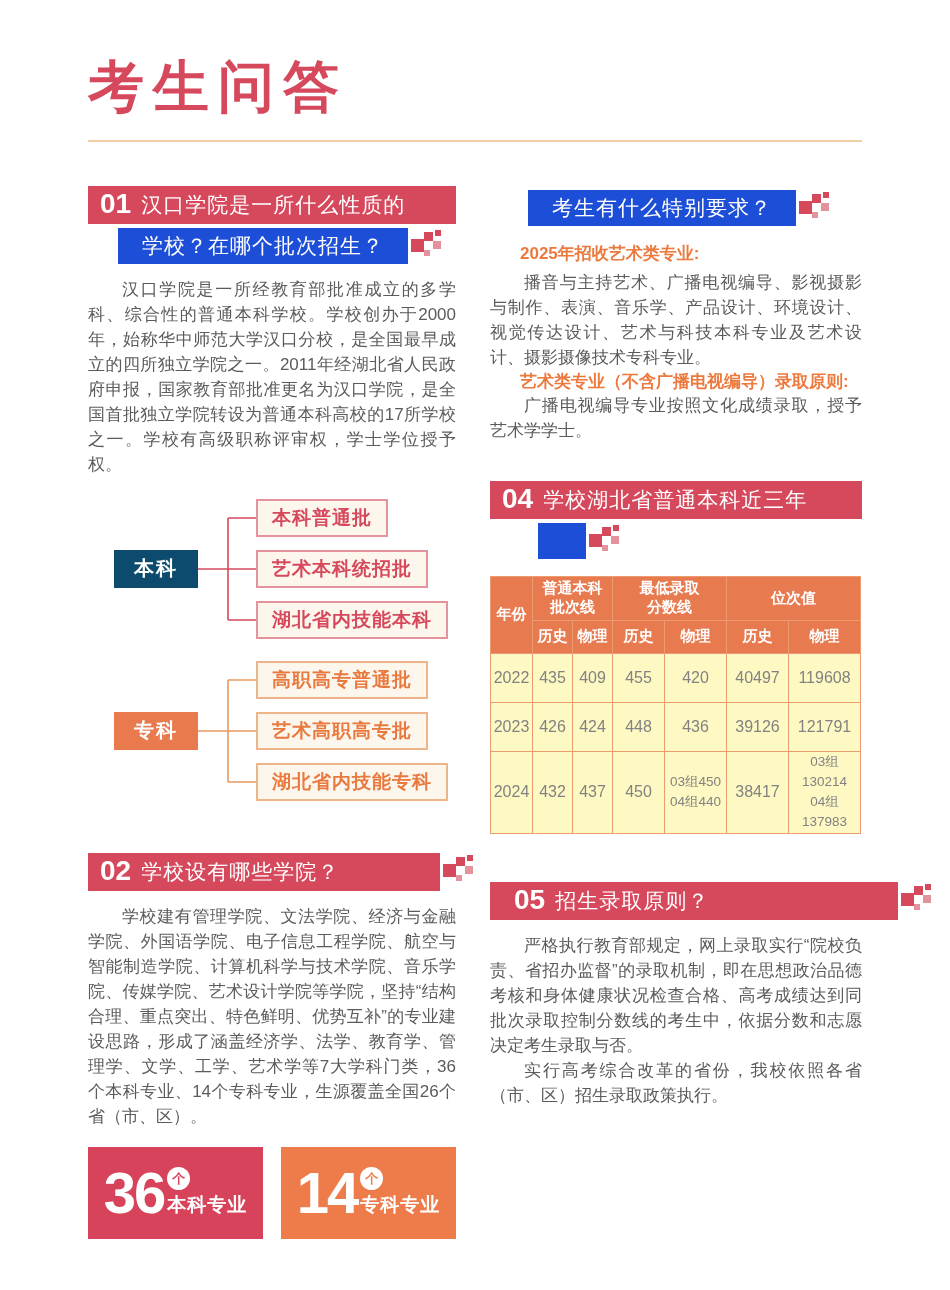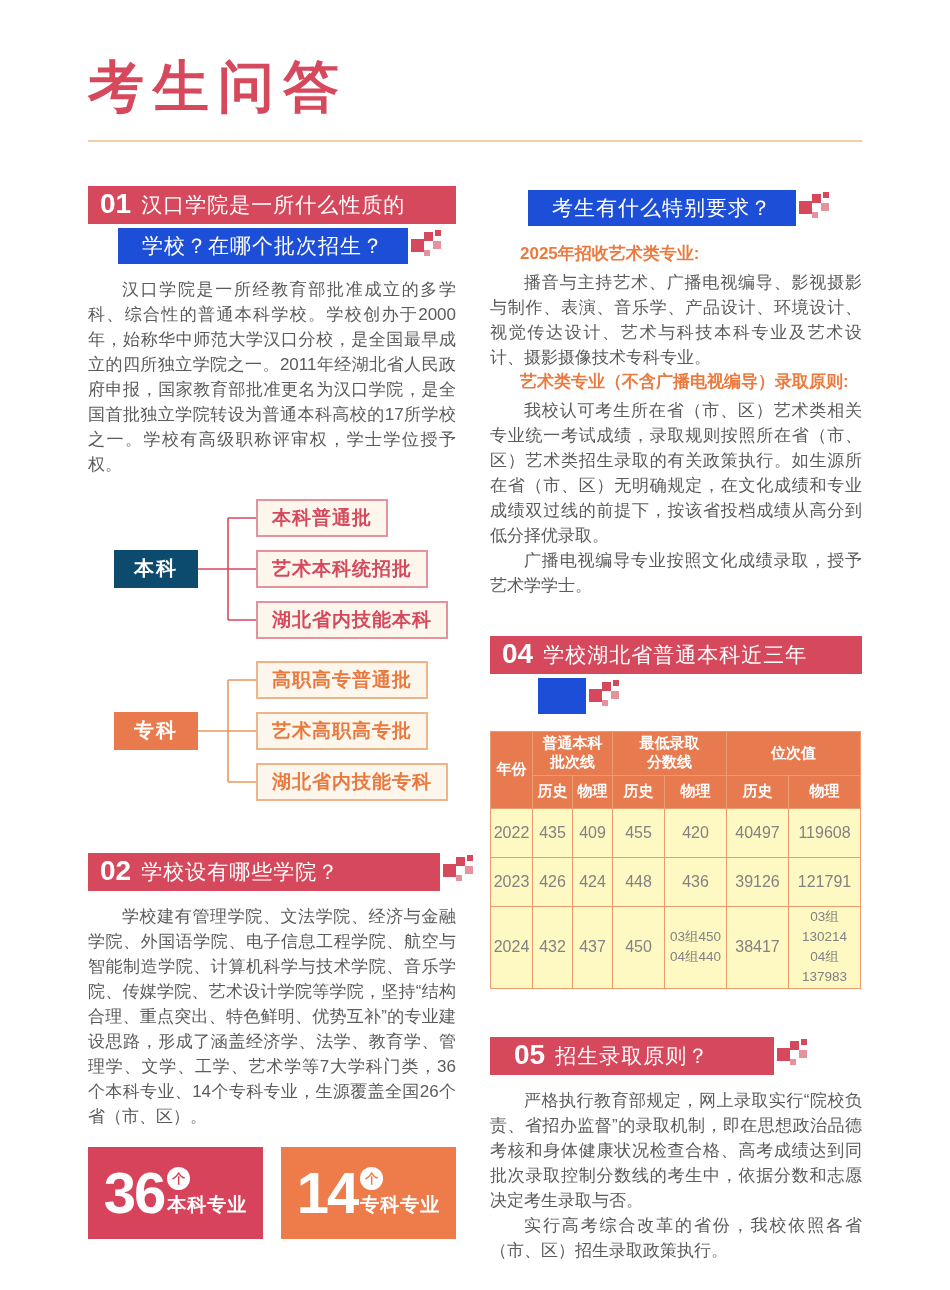--- a/index.html
+++ b/index.html
@@ -176,21 +176,20 @@
                 <rect x="13" y="21" width="6" height="6" fill="#e4939c"></rect>
                 <rect x="22" y="12" width="8" height="8" fill="#e4939c"></rect>
                 <rect x="24" y="1" width="6" height="6" fill="#d6495d"></rect>
               </svg>
             </div>
           </div>
         </div>
         <p class="subhead mt16">2025年招收艺术类专业:</p>
         <p class="para mt5">播音与主持艺术、广播电视编导、影视摄影与制作、表演、音乐学、产品设计、环境设计、视觉传达设计、艺术与科技本科专业及艺术设计、摄影摄像技术专科专业。</p>
         <p class="subhead mt12">艺术类专业（不含广播电视编导）录取原则:</p>
-        <p class="para mt5">我校认可考生所在省（市、区）艺术类相关专业统一考试成绩，录取规则按照所在省（市、区）艺术类招生录取的有关政策执行。如生源所在省（市、区）无明确规定，在文化成绩和专业成绩双过线的前提下，按该省投档成绩从高分到低分择优录取。</p>
         <p class="para">广播电视编导专业按照文化成绩录取，授予艺术学学士。</p>
       </section>
 
       <section class="mt38">
         <div class="banner">
           <div class="banner-l1">
             <span class="banner-num">04</span>
             <span class="banner-text">学校湖北省普通本科近三年</span>
           </div>
           <div>
@@ -263,21 +262,21 @@
               <td>38417</td>
               <td class="multi">03组130214
 04组137983</td>
             </tr>
           </tbody>
         </table>
       </section>
 
       <section class="mt48">
         <div class="banner">
-          <div class="banner-l1 fit" style="width:284px;padding-left:20px;">
+          <div class="banner-l1 fit" style="width:408px;padding-left:20px;">
             <span class="banner-num">05</span>
             <span class="banner-text">招生录取原则？</span>
             <svg class="pixdec at-right" viewBox="0 0 33 30">
               <rect x="0" y="10" width="13" height="13" fill="#d6495d"></rect>
               <rect x="13" y="3" width="9" height="9" fill="#d6495d"></rect>
               <rect x="13" y="21" width="6" height="6" fill="#e4939c"></rect>
               <rect x="22" y="12" width="8" height="8" fill="#e4939c"></rect>
               <rect x="24" y="1" width="6" height="6" fill="#d6495d"></rect>
             </svg>
           </div>

